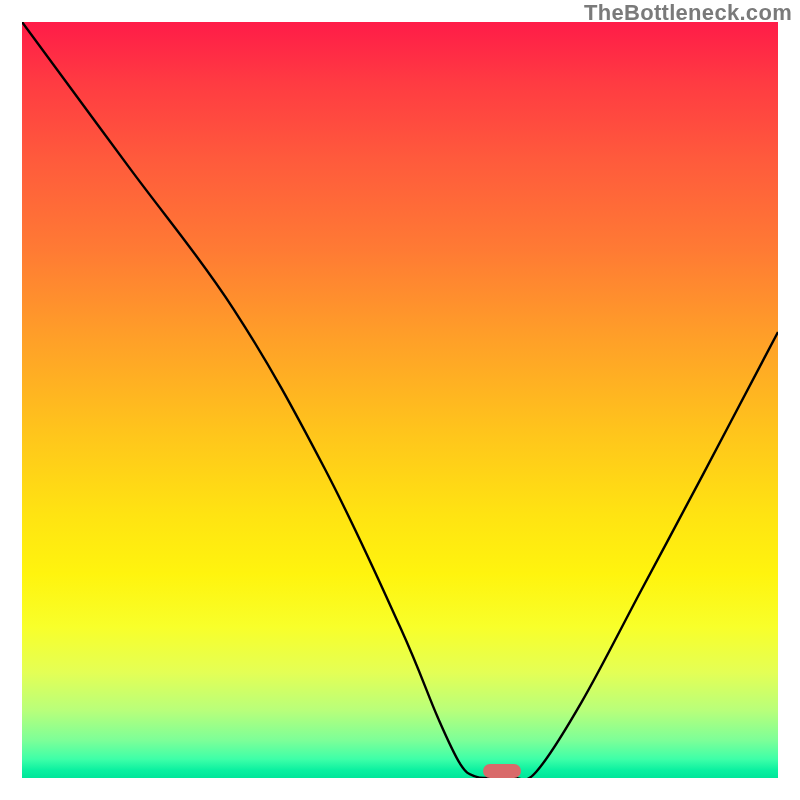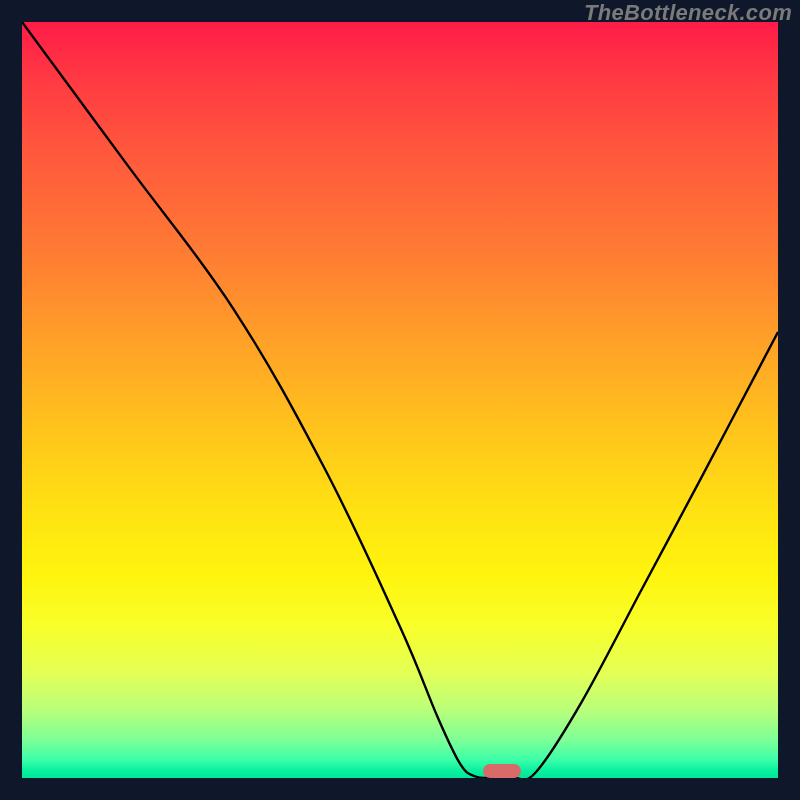--- a/index.html
+++ b/index.html
@@ -7,22 +7,21 @@
     padding: 0;
     width: 800px;
     height: 800px;
     background: #000;
     overflow: hidden;
   }
   .container {
     position: relative;
     width: 800px;
     height: 800px;
-    background: #0f172a;
-    font-style: italic;
+    background: #ffffff;
   }
   .plot-area {
     position: absolute;
     left: 22px;
     top: 22px;
     width: 756px;
     height: 756px;
     
     background: linear-gradient(
       to bottom,

